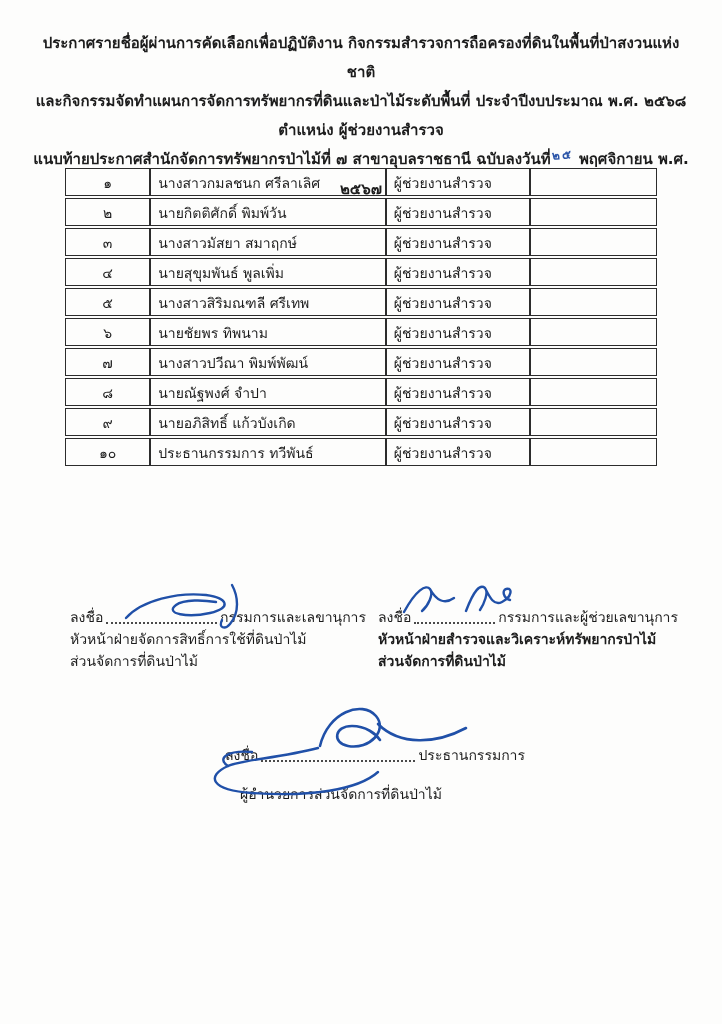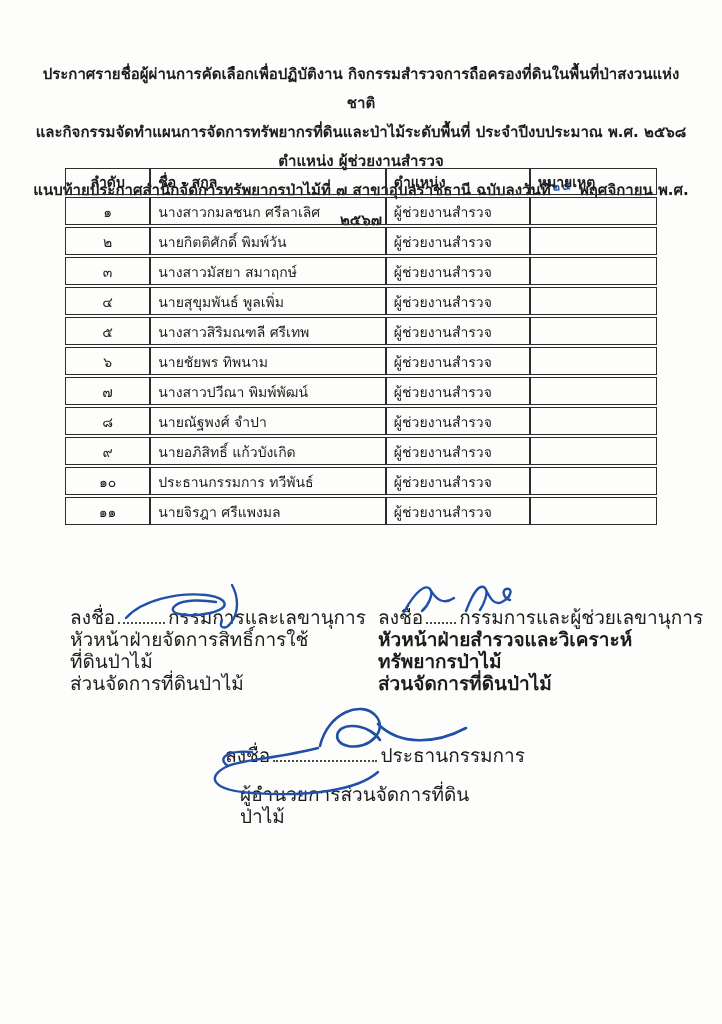--- a/index.html
+++ b/index.html
@@ -13,21 +13,21 @@
     width: 722px;
     height: 1024px;
     background: #fdfdfc;
     color: #1c1c1c;
     overflow: hidden;
   }
 
   
   .doc-header {
     position: absolute;
-    top: 60px;
+    top: 29px;
     left: 30px;
     right: 30px;
     text-align: center;
     font-weight: bold;
     font-size: 15px;
     line-height: 29px;
   }
   .hand-day {
     color: #2b55a8;
     font-size: 12px;
@@ -66,21 +66,21 @@
   table.roster th {
     font-weight: bold;
     text-align: left;
     height: 27px;
   }
   table.roster th.center, table.roster td.center { text-align: center; }
 
   
   .sig-block {
     position: absolute;
-    font-size: 19px;
+    font-size: 14px;
     line-height: 22px;
   }
   .sig-row {
     display: flex;
     align-items: flex-end;
     white-space: nowrap;
   }
   .sig-dots {
     flex: 1;
     border-bottom: 2px dotted #4a4a4a;
@@ -123,26 +123,20 @@
   </div>
 
   <table class="roster">
     <colgroup>
         <col class="c-no">
         <col class="c-name">
         <col class="c-pos">
         <col class="c-note">
       </colgroup>
     <tbody>
-        <tr>
-      <th class="center">ลำดับ</th>
-      <th>ชื่อ - สกุล</th>
-      <th>ตำแหน่ง</th>
-      <th>หมายเหตุ</th>
-    </tr>
     <tr>
       <td class="center">๑</td>
       <td>นางสาวกมลชนก ศรีลาเลิศ</td>
       <td>ผู้ช่วยงานสำรวจ</td>
       <td></td>
     </tr>
     <tr>
       <td class="center">๒</td>
       <td>นายกิตติศักดิ์  พิมพ์วัน</td>
       <td>ผู้ช่วยงานสำรวจ</td>
@@ -186,26 +180,20 @@
     </tr>
     <tr>
       <td class="center">๙</td>
       <td>นายอภิสิทธิ์  แก้วบังเกิด</td>
       <td>ผู้ช่วยงานสำรวจ</td>
       <td></td>
     </tr>
     <tr>
       <td class="center">๑๐</td>
       <td>ประธานกรรมการ ทวีพันธ์</td>
-      <td>ผู้ช่วยงานสำรวจ</td>
-      <td></td>
-    </tr>
-    <tr>
-      <td class="center">๑๑</td>
-      <td>นายจิรฎา ศรีแพงมล</td>
       <td>ผู้ช่วยงานสำรวจ</td>
       <td></td>
     </tr>
   </tbody>
     </table>
 
   <div class="sig-block" id="sig-left">
     <svg class="sig-svg" id="sig-left-ink" width="150" height="52" viewBox="0 0 150 52">
       <path d="M6,36 C22,18 58,10 86,13 C108,16 112,26 90,31 C68,36 44,32 56,23 C64,17 84,18 96,20" stroke-width="2.4"></path>
       <path d="M112,3 C118,14 120,30 110,42 C105,48 98,46 102,38" stroke-width="2.4"></path>

